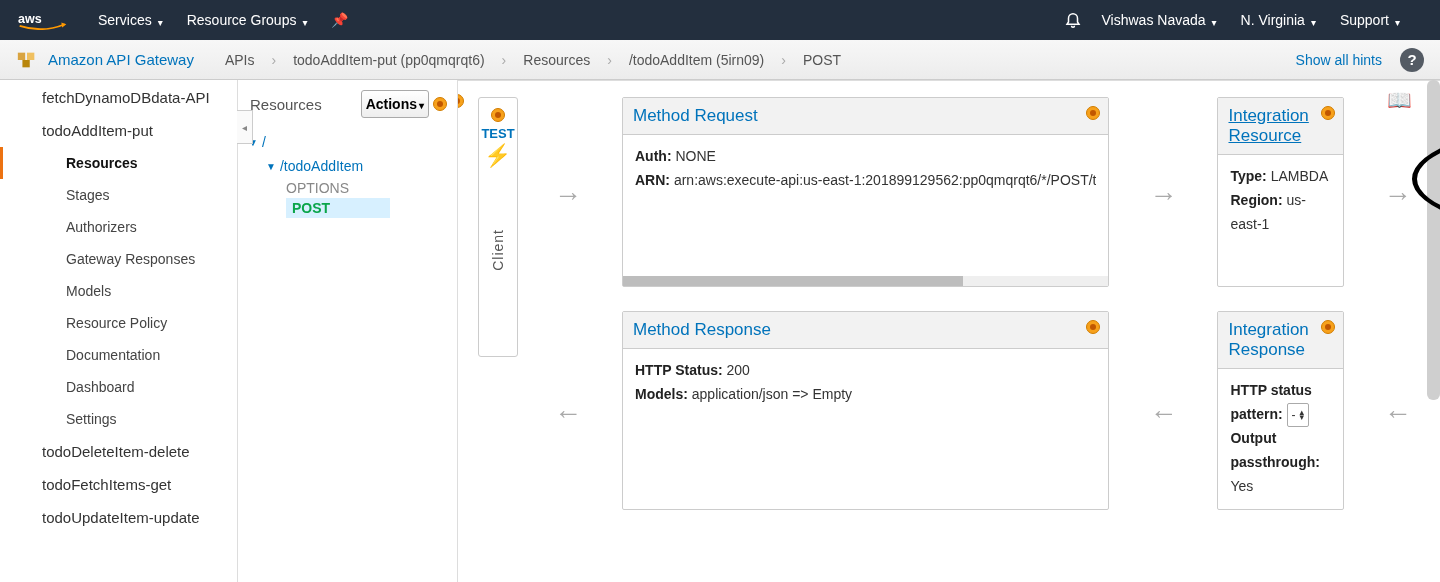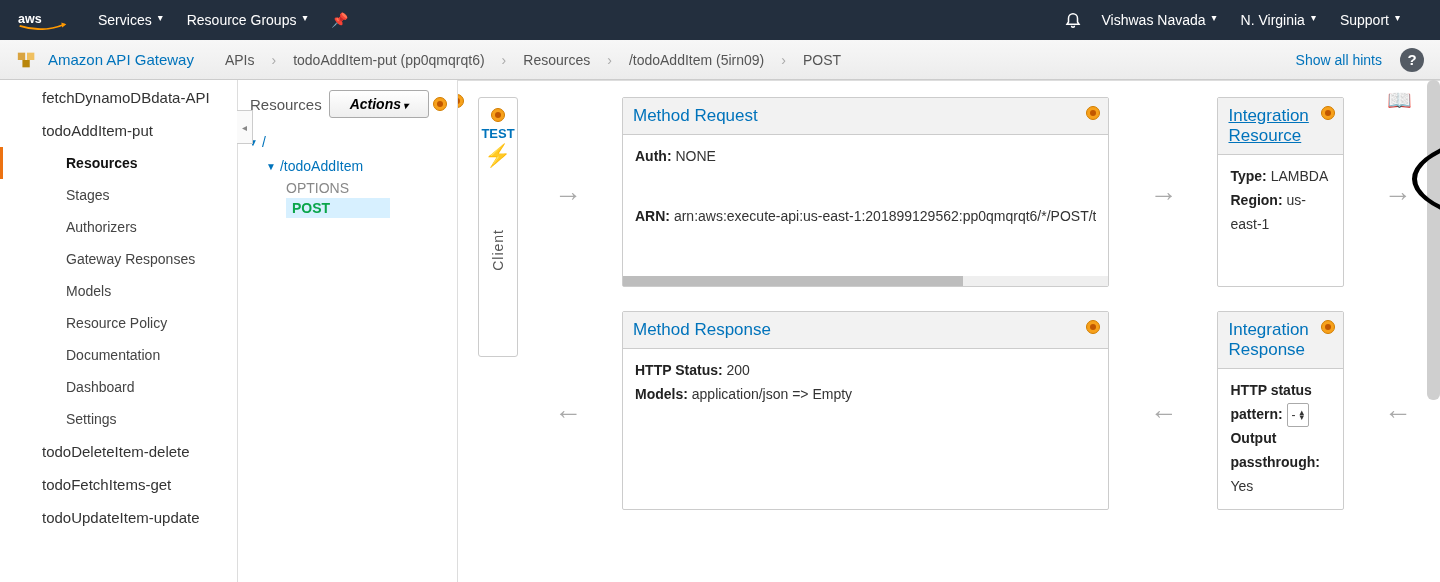--- a/index.html
+++ b/index.html
@@ -2,21 +2,21 @@
 <html><head>
 <meta charset="utf-8">
 <style>
   * { margin: 0; padding: 0; box-sizing: border-box; font-family: "Amazon Ember", "Helvetica Neue", Arial, sans-serif; }
   body { background: #fff; color: #333; font-size: 14px; width: 1440px; height: 582px; overflow: hidden; }
 
   
   .top-nav { background: #232f3e; height: 40px; display: flex; align-items: center; padding: 0 16px; color: #fff; }
   .aws-logo { height: 20px; margin-right: 28px; }
   .aws-logo svg { height: 20px; }
-  .nav-item { margin-right: 24px; display: flex; align-items: flex-start; cursor: pointer; font-size: 14px; }
+  .nav-item { margin-right: 24px; display: flex; align-items: flex-end; cursor: pointer; font-size: 14px; }
   .nav-item .caret { margin-left: 6px; font-size: 10px; }
   .nav-spacer { flex: 1; }
   .nav-icon { margin-right: 20px; cursor: pointer; }
   .pin-icon { font-size: 14px; color: #fff; }
 
   
   .crumb-bar { height: 40px; background: linear-gradient(#f7f7f7,#ececec); border-bottom: 1px solid #ccc; display: flex; align-items: center; padding: 0 16px; }
   .crumb-cube { width: 22px; height: 22px; margin-right: 10px; }
   .crumb-home { color: #0073bb; font-size: 15px; margin-right: 20px; cursor: pointer; }
   .crumb-seg { color: #555; margin: 0 11px; font-size: 14px; }
@@ -34,21 +34,21 @@
   .left-panel::-webkit-scrollbar-thumb { background:#c7c7c7; border-radius:4px; }
   .api-item { padding: 8px 10px 8px 42px; color: #333; cursor: pointer; font-size: 15px; }
   .api-sub { padding: 8px 10px 8px 66px; color: #444; cursor: pointer; font-size: 14px; }
   .api-sub.selected { color:#111; font-weight: bold; border-left: 3px solid #ec7211; padding-left: 63px; }
   .api-item.clip { overflow: hidden; white-space: nowrap; }
 
   
   .res-panel { width: 220px; border-right: 1px solid #ddd; position: relative; }
   .res-head { display: flex; align-items: center; padding: 10px 10px 6px 12px; }
   .res-head-title { flex:1; color:#555; font-size:15px; }
-  .actions-btn { border:1px solid #aaa; background: linear-gradient(#fff,#eee); padding: 5px 20px; font-size: 14px; border-radius: 3px; cursor: pointer; font-weight: bold; font-style: italic; }
+  .actions-btn { border:1px solid #aaa; background: linear-gradient(#fff,#eee); padding: 5px 4px; font-size: 14px; border-radius: 3px; cursor: pointer; font-weight: bold; }
   .collapse-tab { position:absolute; left:-1px; top:30px; width:16px; height:34px; border:1px solid #ccc; border-left:none; background:#fafafa; display:flex; align-items:center; justify-content:center; font-size:10px; color:#888; cursor:pointer; }
   .dot-orange { width:14px; height:14px; border-radius:50%; background:#f7a11b; border:1px solid #d17d00; display:inline-block; position:relative; }
   .dot-orange::after { content:""; position:absolute; inset:3px; border-radius:50%; background:#c15700; }
   .res-head .dot-orange { margin-left:4px; }
 
   .tree { padding: 6px 10px; font-size: 14px; }
   .tree-row { padding: 4px 0; cursor:pointer; display:flex; align-items:center; }
   .tree-caret { color:#0073bb; margin-right:4px; font-size:10px; }
   .tree-label { color:#0073bb; }
   .tree-indent-1 { padding-left: 18px; }
@@ -218,21 +218,21 @@
       <div class="mid-grid">
 
         <div class="arrow right"></div>
         <div class="card">
           <div class="card-head">
               <a>Method Request</a>
               <span class="dot-orange"></span>
             </div>
           <div class="card-body">
             <div><b>Auth:</b> <span>NONE</span></div>
-            <div style="white-space:nowrap;overflow:hidden;margin-top:36px;"><b>ARN:</b> <span>arn:aws:execute-api:us-east-1:201899129562:pp0qmqrqt6/*/POST/t</span></div>
+            <div style="white-space:nowrap;overflow:hidden;"><b>ARN:</b> <span>arn:aws:execute-api:us-east-1:201899129562:pp0qmqrqt6/*/POST/t</span></div>
           </div>
           <div style="flex:1"></div>
           <div class="scroll-track">
               <div class="scroll-thumb"></div>
             </div>
         </div>
         <div class="arrow right"></div>
         <div class="card">
           <div class="card-head">
               <a class="uline">Integration Resource</a>

